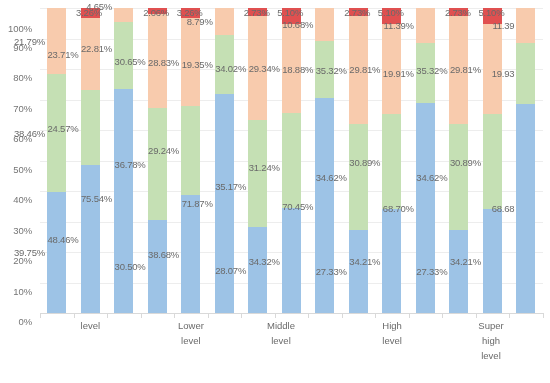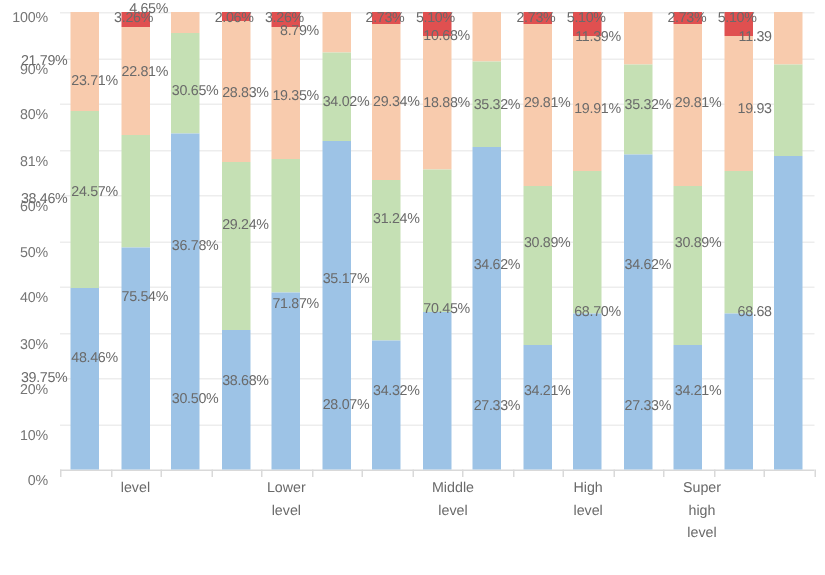--- a/index.html
+++ b/index.html
@@ -114,24 +114,24 @@
 <div id="chart">
 
   <div class="ylabels">
       <div class="ylabel" style="top: 313px;">0%</div>
       <div class="ylabel" style="top: 282.5px;">10%</div>
       <div class="ylabel" style="top: 252px;">20%</div>
       <div class="ylabel" style="top: 221.5px;">30%</div>
       <div class="ylabel" style="top: 191px;">40%</div>
       <div class="ylabel" style="top: 160.5px;">50%</div>
       <div class="ylabel" style="top: 130px;">60%</div>
-      <div class="ylabel" style="top: 99.5px;">81%</div>
+      <div class="ylabel" style="top: 99.5px;">70%</div>
       <div class="ylabel" style="top: 69px;">80%</div>
       <div class="ylabel" style="top: 38.5px;">90%</div>
-      <div class="ylabel" style="top: 4px; margin-left: 28px;">100%</div>
+      <div class="ylabel" style="top: 20px; margin-left: 28px;">100%</div>
     </div>
 
   <div class="plot">
     <div class="gridlines">
         <div class="gridline base" style="top: 305px;"></div>
         <div class="gridline" style="top: 274.5px;"></div>
         <div class="gridline" style="top: 244px;"></div>
         <div class="gridline" style="top: 213.5px;"></div>
         <div class="gridline" style="top: 183px;"></div>
         <div class="gridline" style="top: 152.5px;"></div>
@@ -206,21 +206,21 @@
         <div class="dlabel" style="left: 206.2px; top: 165.752px; transform: translate(-100%, -50%); margin-top: 12px;">35.17%</div>
         <div class="dlabel" style="left: 206.2px; top: 60.2375px; transform: translate(-100%, -50%);">34.02%</div>
         <div class="dlabel" style="left: 216.7px; top: 4.0305px; color: rgb(106, 106, 106);">2.73%</div>
         <div class="bar" style="left: 241.733px;">
           <div class="seg s0" style="height: 104.676px;"></div>
           <div class="seg s1" style="height: 95.282px;"></div>
           <div class="seg s2" style="height: 89.487px;"></div>
           <div class="seg s3" style="height: 15.555px;"></div>
         </div>
         <div class="dlabel" style="left: 239.733px; top: 252.662px; transform: translate(-100%, -50%);">34.32%</div>
-        <div class="dlabel" style="left: 239.733px; top: 138px; transform: translate(-100%, -50%);">31.24%</div>
+        <div class="dlabel" style="left: 239.733px; top: 159px; transform: translate(-100%, -50%);">31.24%</div>
         <div class="dlabel" style="left: 239.733px; top: 60.2985px; transform: translate(-100%, -50%);">29.34%</div>
         <div class="dlabel" style="left: 250.233px; top: 4px; color: rgb(106, 106, 106);">5.10%</div>
         <div class="bar" style="left: 275.267px;">
           <div class="seg s0" style="height: 214.873px;"></div>
           <div class="seg s1" style="height: 57.584px;"></div>
           <div class="seg s2" style="height: 32.574px;"></div>
         </div>
         <div class="dlabel" style="left: 273.267px; top: 197.564px; transform: translate(-100%, -50%);">70.45%</div>
         <div class="dlabel" style="left: 273.267px; top: 61.3355px; transform: translate(-100%, -50%);">18.88%</div>
         <div class="dlabel" style="left: 273.267px; top: 16.2565px; transform: translate(-100%, -50%);">10.68%</div>
@@ -302,28 +302,28 @@
       <div class="tick" style="left: 503px;"></div>
     </div>
   <div class="catlabels">
       <div class="cat" style="left: 50.3px;">
         <span>level</span>
       </div>
       <div class="cat" style="left: 150.9px;">
         <span>Lower</span>
         <span>level</span>
       </div>
-      <div class="cat" style="left: 262px;">
+      <div class="cat" style="left: 241px;">
         <span>Middle</span>
         <span>level</span>
       </div>
       <div class="cat" style="left: 352.1px;">
         <span>High</span>
         <span>level</span>
       </div>
-      <div class="cat" style="left: 428px;">
+      <div class="cat" style="left: 451px;">
         <span>Super</span>
         <span>high</span>
         <span>level</span>
       </div>
     </div>
 
 </div>
 
 </body></html>

